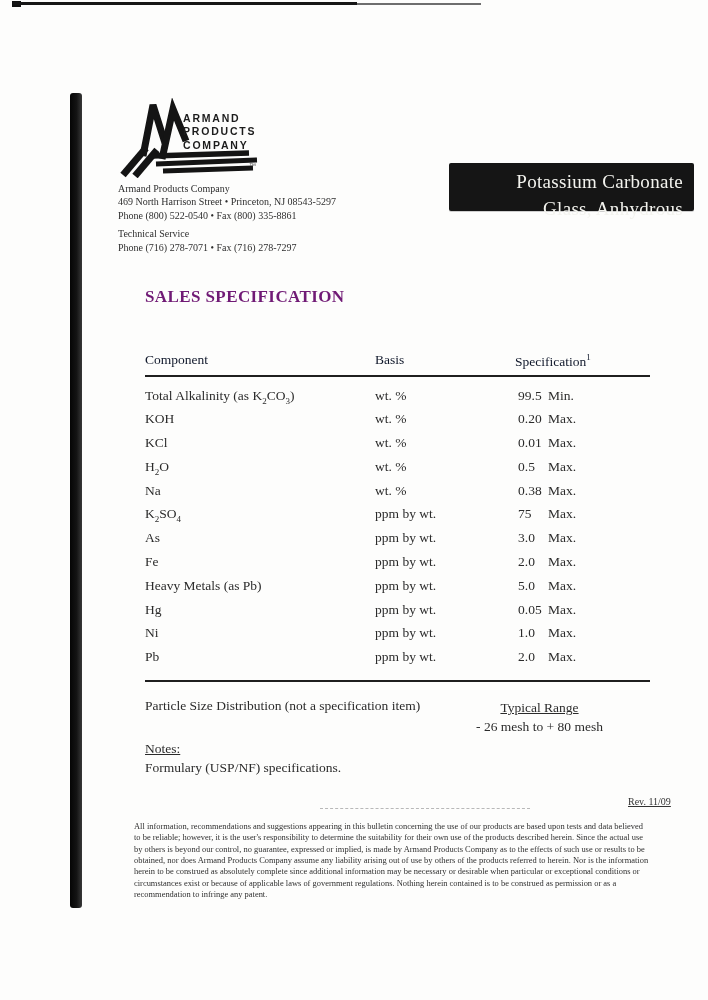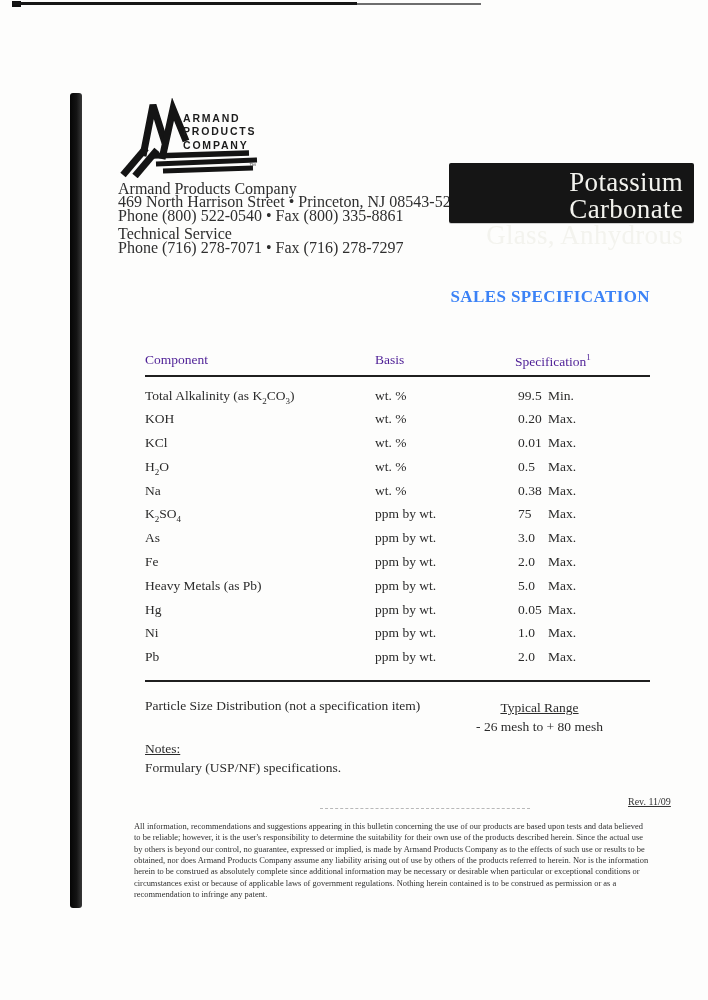--- a/index.html
+++ b/index.html
@@ -26,45 +26,45 @@
 
   
   .logo-svg { position: absolute; left: 116px; top: 98px; }
   .logo-text {
     position: absolute; left: 183px; top: 112px;
     font-family: "Liberation Sans", sans-serif;
     font-weight: bold; font-size: 10.5px; letter-spacing: 1.8px;
     line-height: 13.4px; color: #1c1c1c;
   }
   .logo-tm { position: absolute; left: 249px; top: 162px; font-size: 7px; color: #555; font-family: "Liberation Sans", sans-serif; }
-  .address-block { position: absolute; left: 118px; top: 182px; font-size: 16px; line-height: 13.4px; color: #2e2e2e; }
+  .address-block { position: absolute; left: 118px; top: 182px; font-size: 10px; line-height: 13.4px; color: #2e2e2e; }
   .address-block .block-gap { height: 5px; }
 
   .banner {
-    position: absolute; left: 449px; top: 163px; width: 245px; height: 60px;
+    position: absolute; left: 449px; top: 163px; width: 245px; height: 48px;
     background: #151515;
     border-radius: 2px;
     box-shadow: 0 1px 0 #cfcfcf;
     color: #f3f3ee;
     text-align: right;
     padding: 6px 11px 0 0;
-    font-size: 27px; line-height: 26.5px;
+    font-size: 19px; line-height: 26.5px;
     letter-spacing: .3px;
   }
 
   
   .page-title {
     position: absolute; left: 145px; top: 287px; width: 505px;
-    text-align: right; font-weight: bold; font-size: 17px;
-    letter-spacing: .4px; color: #3b82f6;
+    text-align: left; font-weight: bold; font-size: 17px;
+    letter-spacing: .4px; color: #701a75;
   }
 
   
   .spec-table { position: absolute; left: 145px; top: 352px; width: 505px; font-size: 13.5px; }
-  .spec-header { display: grid; grid-template-columns: 230px 140px 1fr; color: #4c1d95; }
+  .spec-header { display: grid; grid-template-columns: 230px 140px 1fr; color: #0f172a; }
   .spec-header .h-spec sup { font-size: 9px; }
   .header-rule { height: 2px; background: #1f1f1f; margin-top: 5px; }
   .spec-rows { margin-top: 4px; }
   .spec-row { display: grid; grid-template-columns: 230px 143px 30px 1fr; height: 23.8px; line-height: 29px; }
   .spec-row sub { font-size: 9px; }
   .bottom-rule { position: absolute; left: 145px; top: 680px; width: 505px; height: 2px; background: #1f1f1f; }
 
   
   .particle { position: absolute; left: 145px; top: 698px; width: 505px; font-size: 13.5px; }
   .particle-label { position: absolute; left: 0; top: 0; }

